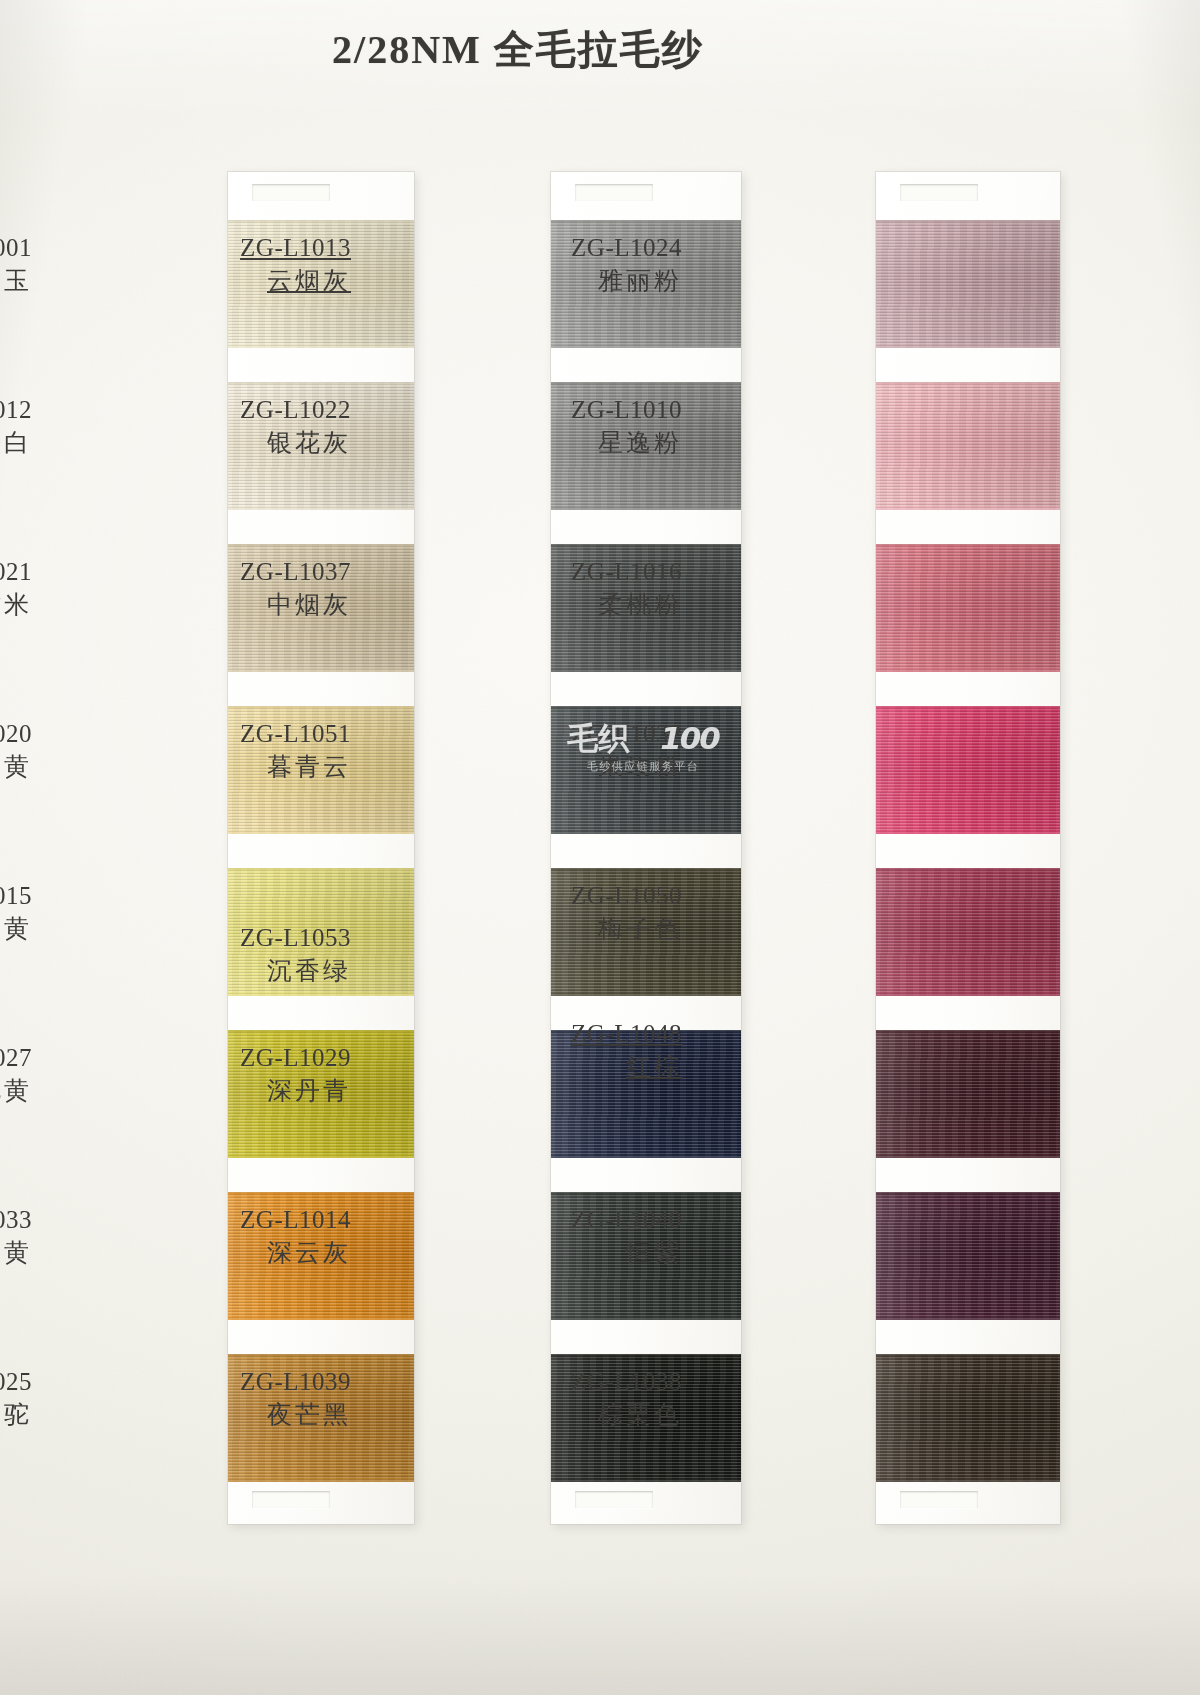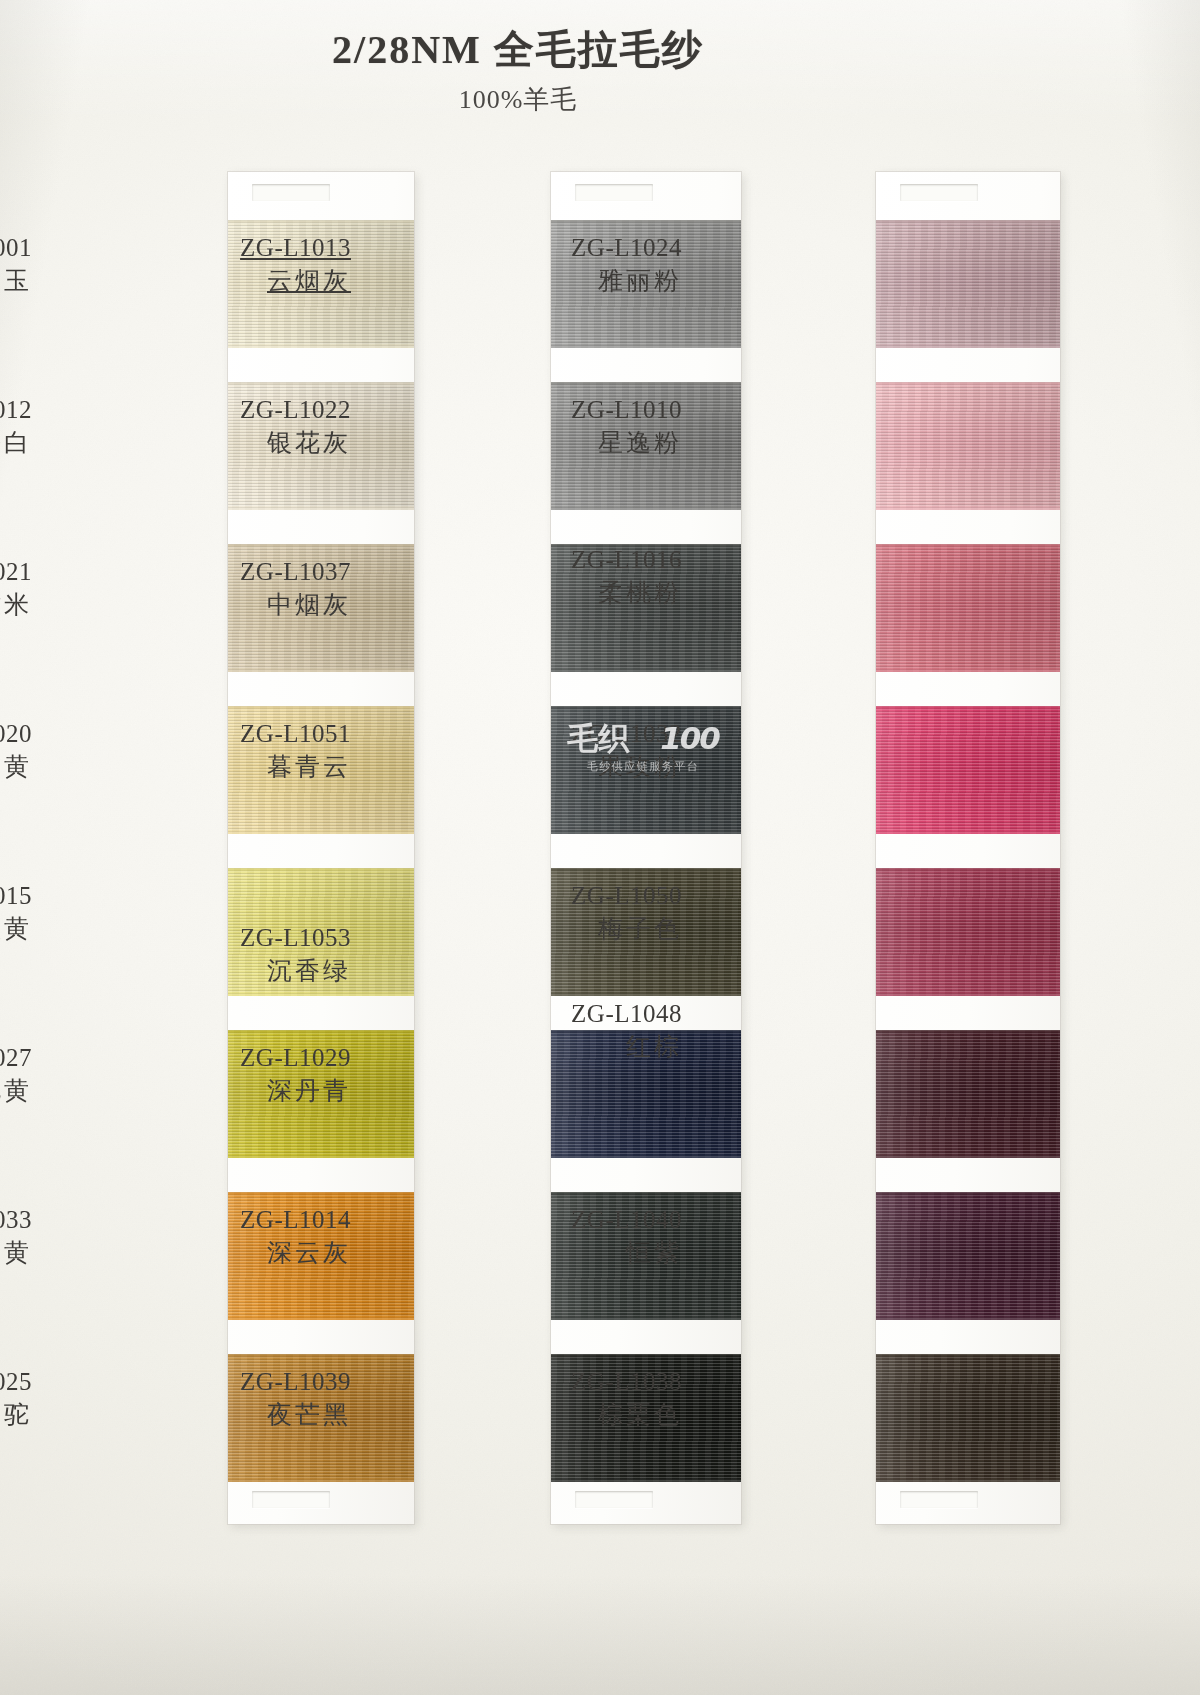--- a/index.html
+++ b/index.html
@@ -197,21 +197,20 @@
       <feColorMatrix type="saturate" values="0"></feColorMatrix>
       <feComponentTransfer>
           <feFuncA type="linear" slope="0.07"></feFuncA>
         </feComponentTransfer>
     </filter>
     <rect width="1200" height="1695" filter="url(#grainFilter)"></rect>
   </svg>
 
   <div id="header">
     <div id="title">2/28NM 全毛拉毛纱</div>
-    <div id="subtitle">100%羊毛</div>
   </div>
 
   <div class="column" id="col-0">
     <div class="card-strip">
       <div class="card-notch top"></div>
       <div class="card-notch bottom"></div>
     </div>
   <div class="swatch" style="top: 48px; height: 128px;">
         <div class="thread" style="background: repeating-linear-gradient(rgba(255, 255, 255, 0.2) 0px, rgba(255, 255, 255, 0.2) 1px, rgba(0, 0, 0, 0) 1px, rgba(0, 0, 0, 0) 2px, rgba(0, 0, 0, 0.13) 2px, rgba(0, 0, 0, 0.13) 3px), repeating-linear-gradient(91deg, rgba(255, 255, 255, 0.05) 0px, rgba(255, 255, 255, 0.05) 6px, rgba(0, 0, 0, 0.04) 6px, rgba(0, 0, 0, 0.04) 13px), linear-gradient(rgb(242, 236, 210) 0%, rgb(232, 223, 190) 48%, rgb(242, 236, 210) 100%) rgb(242, 236, 210);"></div>
         <div class="sheen"></div>
@@ -403,21 +402,21 @@
       <div class="label" style="top: 224px;">
         <div class="code">ZG-L1010</div>
         <div class="name">星逸粉</div>
       </div>
       <div class="swatch" style="top: 372px; height: 128px;">
         <div class="thread" style="background: repeating-linear-gradient(rgba(255, 255, 255, 0.2) 0px, rgba(255, 255, 255, 0.2) 1px, rgba(0, 0, 0, 0) 1px, rgba(0, 0, 0, 0) 2px, rgba(0, 0, 0, 0.13) 2px, rgba(0, 0, 0, 0.13) 3px), repeating-linear-gradient(91deg, rgba(255, 255, 255, 0.05) 0px, rgba(255, 255, 255, 0.05) 6px, rgba(0, 0, 0, 0.04) 6px, rgba(0, 0, 0, 0.04) 13px), linear-gradient(rgb(217, 114, 127) 0%, rgb(204, 100, 115) 48%, rgb(217, 114, 127) 100%) rgb(217, 114, 127);"></div>
         <div class="sheen"></div>
         <div class="fuzz-top" style="background: linear-gradient(rgba(140, 136, 126, 0.55), rgb(204, 100, 115));"></div>
         <div class="fuzz-bot" style="background: linear-gradient(0deg, rgba(255, 255, 255, 0.45), rgb(204, 100, 115));"></div>
       </div>
-      <div class="label" style="top: 374px;">
+      <div class="label" style="top: 386px;">
         <div class="code">ZG-L1016</div>
         <div class="name">柔桃粉</div>
       </div>
       <div class="swatch" style="top: 534px; height: 128px;">
         <div class="thread" style="background: repeating-linear-gradient(rgba(255, 255, 255, 0.2) 0px, rgba(255, 255, 255, 0.2) 1px, rgba(0, 0, 0, 0) 1px, rgba(0, 0, 0, 0) 2px, rgba(0, 0, 0, 0.13) 2px, rgba(0, 0, 0, 0.13) 3px), repeating-linear-gradient(91deg, rgba(255, 255, 255, 0.05) 0px, rgba(255, 255, 255, 0.05) 6px, rgba(0, 0, 0, 0.04) 6px, rgba(0, 0, 0, 0.04) 13px), linear-gradient(rgb(228, 64, 110) 0%, rgb(214, 52, 98) 48%, rgb(228, 64, 110) 100%) rgb(228, 64, 110);"></div>
         <div class="sheen"></div>
         <div class="fuzz-top" style="background: linear-gradient(rgba(140, 136, 126, 0.55), rgb(214, 52, 98));"></div>
         <div class="fuzz-bot" style="background: linear-gradient(0deg, rgba(255, 255, 255, 0.45), rgb(214, 52, 98));"></div>
       </div>
       <div class="label" style="top: 548px;">
@@ -433,21 +432,21 @@
       <div class="label" style="top: 710px;">
         <div class="code">ZG-L1050</div>
         <div class="name">梅子色</div>
       </div>
       <div class="swatch" style="top: 858px; height: 128px;">
         <div class="thread" style="background: repeating-linear-gradient(rgba(255, 255, 255, 0.2) 0px, rgba(255, 255, 255, 0.2) 1px, rgba(0, 0, 0, 0) 1px, rgba(0, 0, 0, 0) 2px, rgba(0, 0, 0, 0.13) 2px, rgba(0, 0, 0, 0.13) 3px), repeating-linear-gradient(91deg, rgba(255, 255, 255, 0.05) 0px, rgba(255, 255, 255, 0.05) 6px, rgba(0, 0, 0, 0.04) 6px, rgba(0, 0, 0, 0.04) 13px), linear-gradient(rgb(74, 32, 41) 0%, rgb(60, 25, 33) 48%, rgb(74, 32, 41) 100%) rgb(74, 32, 41);"></div>
         <div class="sheen"></div>
         <div class="fuzz-top" style="background: linear-gradient(rgba(140, 136, 126, 0.55), rgb(60, 25, 33));"></div>
         <div class="fuzz-bot" style="background: linear-gradient(0deg, rgba(255, 255, 255, 0.45), rgb(60, 25, 33));"></div>
       </div>
-      <div class="label" style="top: 828px;">
+      <div class="label" style="top: 848px; text-decoration: underline;">
         <div class="code">ZG-L1048</div>
         <div class="name">红棕</div>
       </div>
       <div class="swatch" style="top: 1020px; height: 128px;">
         <div class="thread" style="background: repeating-linear-gradient(rgba(255, 255, 255, 0.2) 0px, rgba(255, 255, 255, 0.2) 1px, rgba(0, 0, 0, 0) 1px, rgba(0, 0, 0, 0) 2px, rgba(0, 0, 0, 0.13) 2px, rgba(0, 0, 0, 0.13) 3px), repeating-linear-gradient(91deg, rgba(255, 255, 255, 0.05) 0px, rgba(255, 255, 255, 0.05) 6px, rgba(0, 0, 0, 0.04) 6px, rgba(0, 0, 0, 0.04) 13px), linear-gradient(rgb(75, 32, 52) 0%, rgb(61, 25, 42) 48%, rgb(75, 32, 52) 100%) rgb(75, 32, 52);"></div>
         <div class="sheen"></div>
         <div class="fuzz-top" style="background: linear-gradient(rgba(140, 136, 126, 0.55), rgb(61, 25, 42));"></div>
         <div class="fuzz-bot" style="background: linear-gradient(0deg, rgba(255, 255, 255, 0.45), rgb(61, 25, 42));"></div>
       </div>
       <div class="label" style="top: 1034px;">

